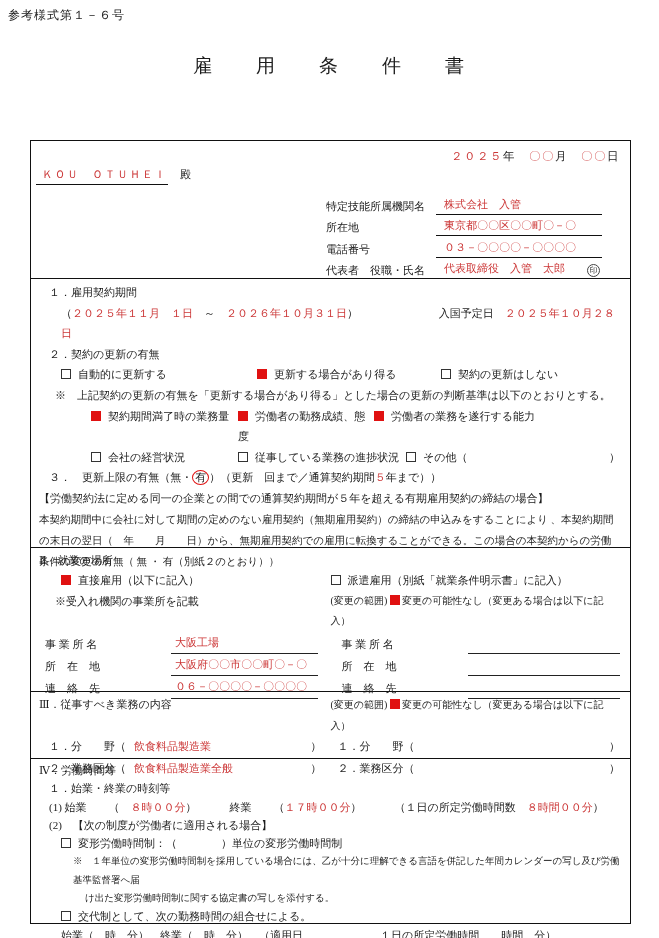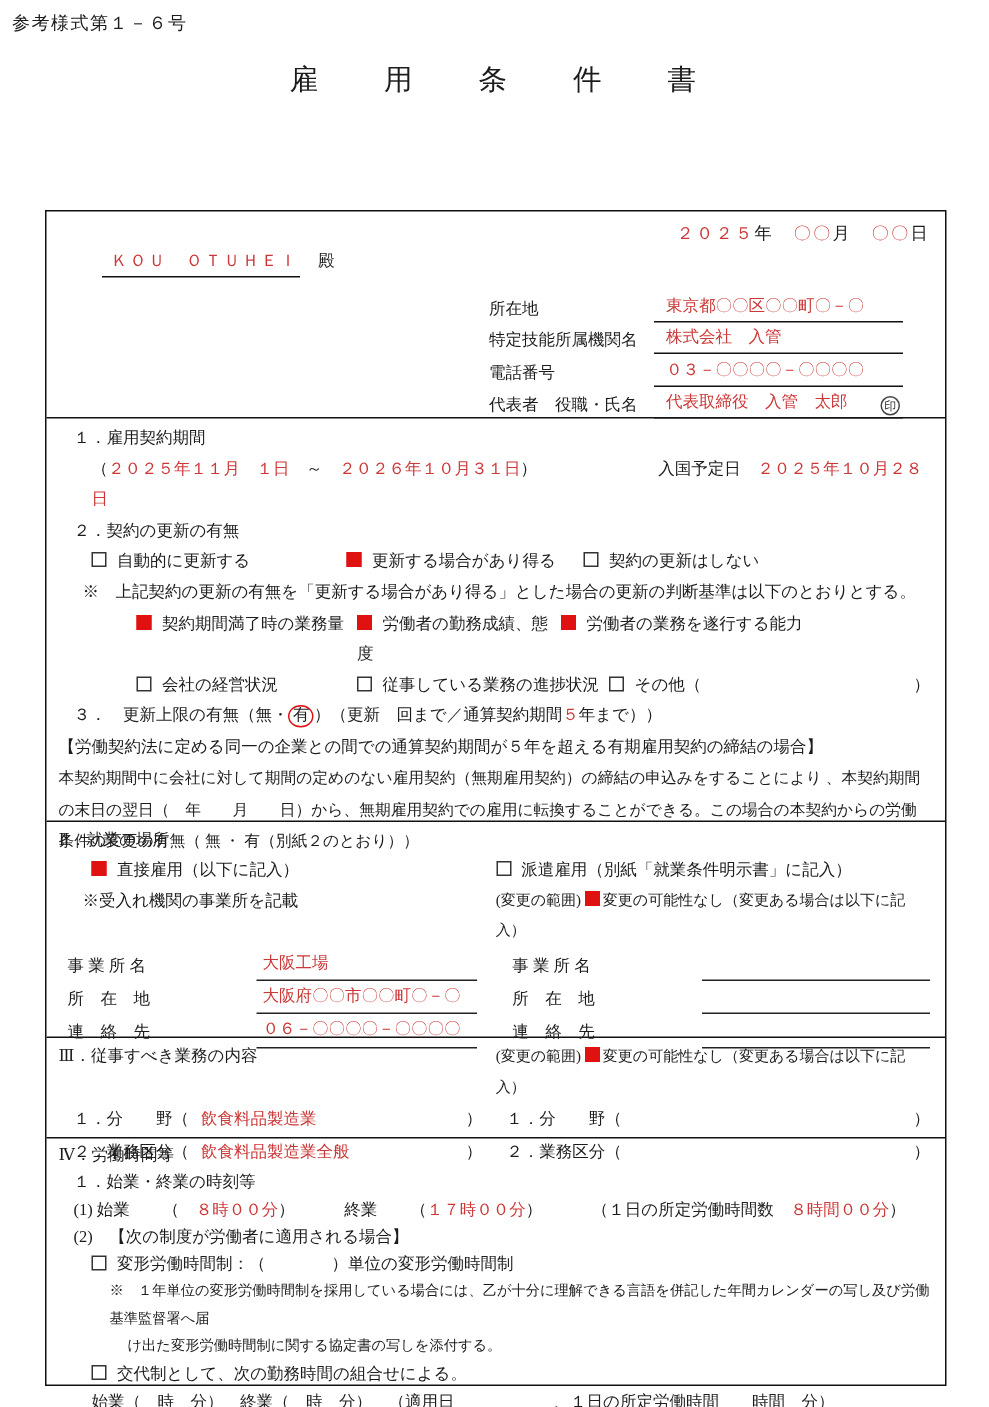--- a/index.html
+++ b/index.html
@@ -5,31 +5,31 @@
   * { margin:0; padding:0; box-sizing:border-box; }
   html,body { background:#ffffff; }
   body {
     position:relative; width:659px; height:938px; overflow:hidden;
     font-family:"Liberation Serif","DejaVu Serif",serif;
     color:#1c1c1c; font-size:11px; line-height:1.45;
   }
   .red  { color:var(--red_text,#cc3838); }
 
   .form-number { position:absolute; top:7px; left:8px; font-size:12px; letter-spacing:1px; }
-  .doc-title   { position:absolute; top:40px; left:0; width:100%; text-align:center;
+  .doc-title   { position:absolute; top:52px; left:0; width:100%; text-align:center;
                  font-size:19px; letter-spacing:2px; }
 
   .doc-box { position:absolute; top:140px; left:30px; width:601px; height:784px;
              border:1.5px solid #111; background:#fff; }
   .sec { border-top:1.5px solid #111; }
 
   
   .hd { position:relative; height:137px; }
   .hd-date { position:absolute; top:7px; right:10px; font-size:11.5px; letter-spacing:1.5px; }
-  .hd-recip { position:absolute; top:26px; left:5px;margin-left:32px; }
+  .hd-recip { position:absolute; top:26px; left:5px; }
   .hd-name { display:inline-block; width:132px; border-bottom:1.3px solid #111;
              padding:0 0 1px 6px; letter-spacing:1.5px; }
   .hd-hono { margin-left:12px; }
   .hd-org  { position:absolute; top:52px; left:295px; right:28px; }
   .org-row { display:flex; align-items:flex-end; height:21.5px; }
   .org-label { width:110px; flex-shrink:0; }
   .org-value { flex:1; border-bottom:1px solid #111; display:flex;
                justify-content:space-between; align-items:flex-end; padding:0 2px 1px 8px; }
   .seal { display:inline-block; width:13px; height:13px; border:1px solid #444; border-radius:50%;
           font-size:8px; line-height:12px; text-align:center; color:#333; flex-shrink:0; }
@@ -41,21 +41,21 @@
   .cb.tight { margin-right:2px; }
 
   .circled { display:inline-block; border:1.2px solid var(--red_fill,#e01111);
              border-radius:50%; padding:0 2px; line-height:13px; }
 
   
   .s1 { height:269px; padding:3px 10px 0 8px; line-height:20.6px; }
   .ind1 { padding-left:10px; }
   .ind2 { padding-left:22px; }
   .ind3 { padding-left:16px; }
-  .opt-row  { display:flex; padding-left:22px; }
+  .opt-row  { display:flex; padding-left:22px;gap:26px; }
   .opt-row .o1 { width:170px; } .opt-row .o2 { width:158px; }
   .crit-row { display:flex; padding-left:52px; }
   .crit-row .c1 { width:147px; }
   .crit-row .c2a { width:136px; }
   .crit-row .c2b { width:168px; }
   .crit-last { flex:1; display:flex; }
   .crit-last .close { margin-left:auto; }
   .entry { margin-left:78px; }
   .para { line-height:21.4px; font-size:10.5px; }
 
@@ -94,29 +94,29 @@
 
   <div class="hd">
     <div class="hd-date">
       <span class="red">２０２５</span><span>年</span>　<span class="red">〇〇</span><span>月</span>　<span class="red">〇〇</span><span>日</span>
     </div>
     <div class="hd-recip">
       <span class="hd-name red">ＫＯＵ　ＯＴＵＨＥＩ</span><span class="hd-hono">殿</span>
     </div>
     <div class="hd-org">
       <div class="org-row">
+        <span class="org-label">特定技能所属機関名</span>
+        <span class="org-value">
+            <span class="red">株式会社　入管</span>
+          </span>
+      </div>
+      <div class="org-row">
         <span class="org-label">所在地</span>
         <span class="org-value">
             <span class="red">東京都〇〇区〇〇町〇－〇</span>
-          </span>
-      </div>
-      <div class="org-row">
-        <span class="org-label">特定技能所属機関名</span>
-        <span class="org-value">
-            <span class="red">株式会社　入管</span>
           </span>
       </div>
       <div class="org-row">
         <span class="org-label">電話番号</span>
         <span class="org-value">
             <span class="red">０３－〇〇〇〇－〇〇〇〇</span>
           </span>
       </div>
       <div class="org-row">
         <span class="org-label">代表者　役職・氏名</span>

